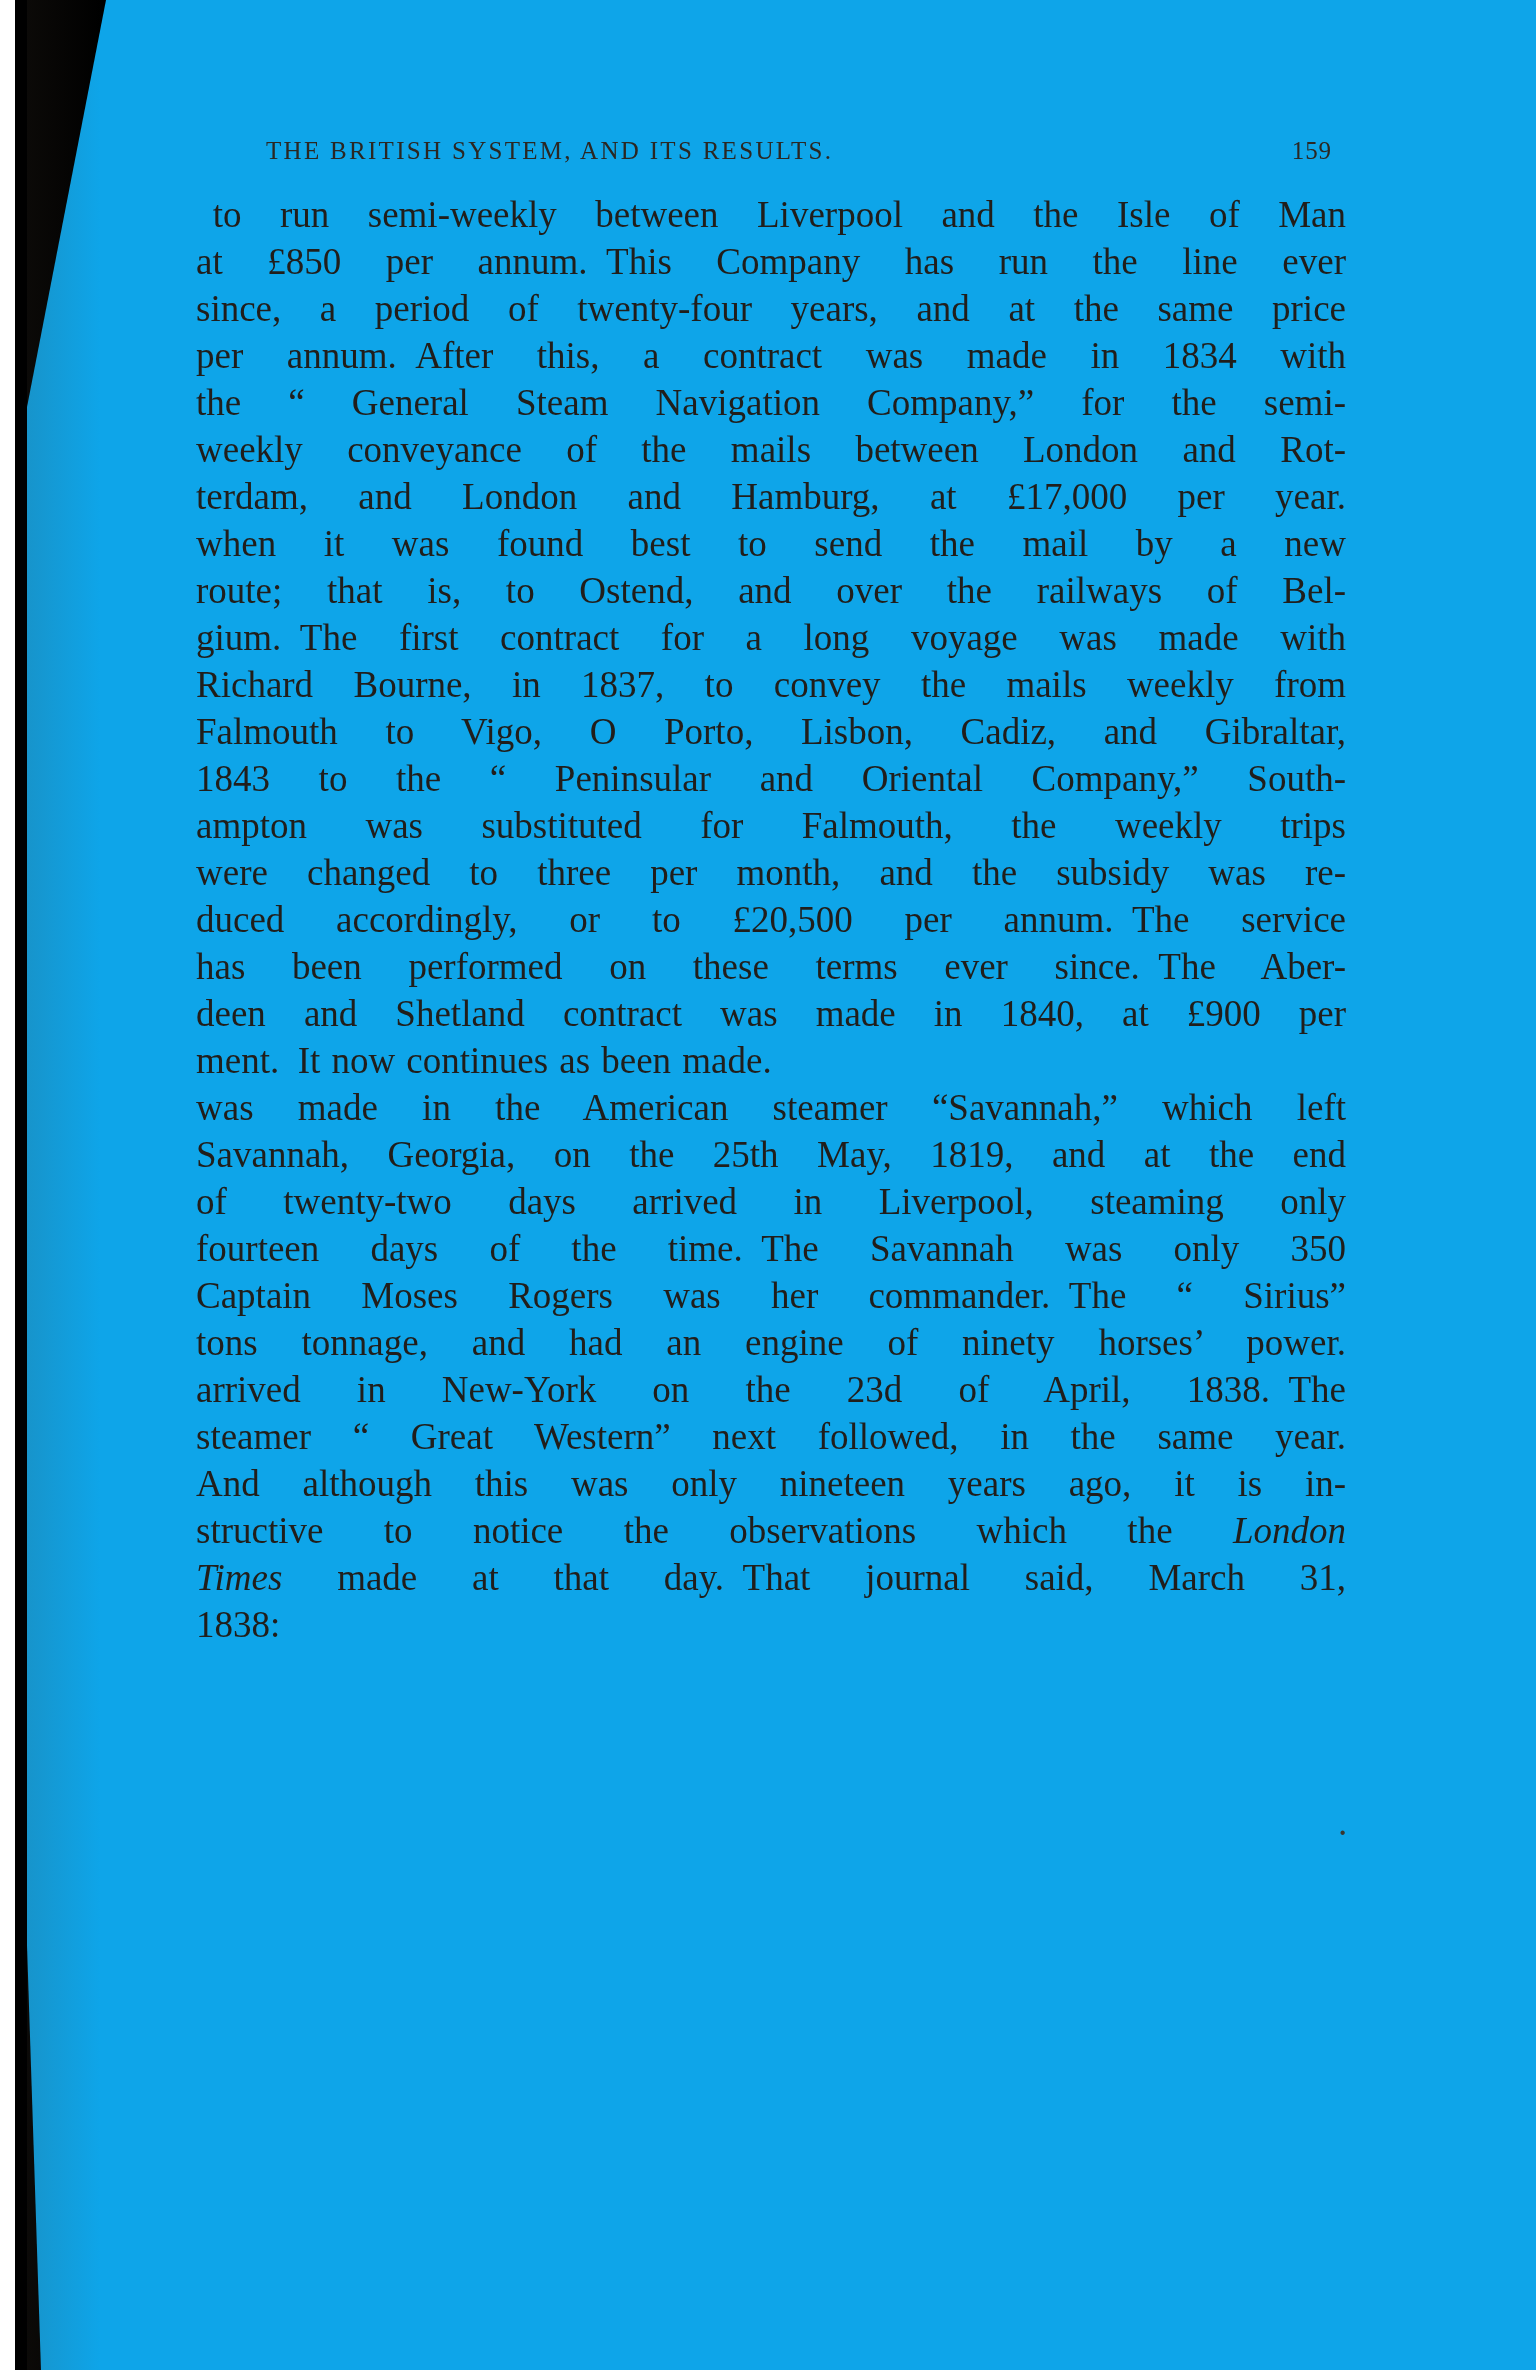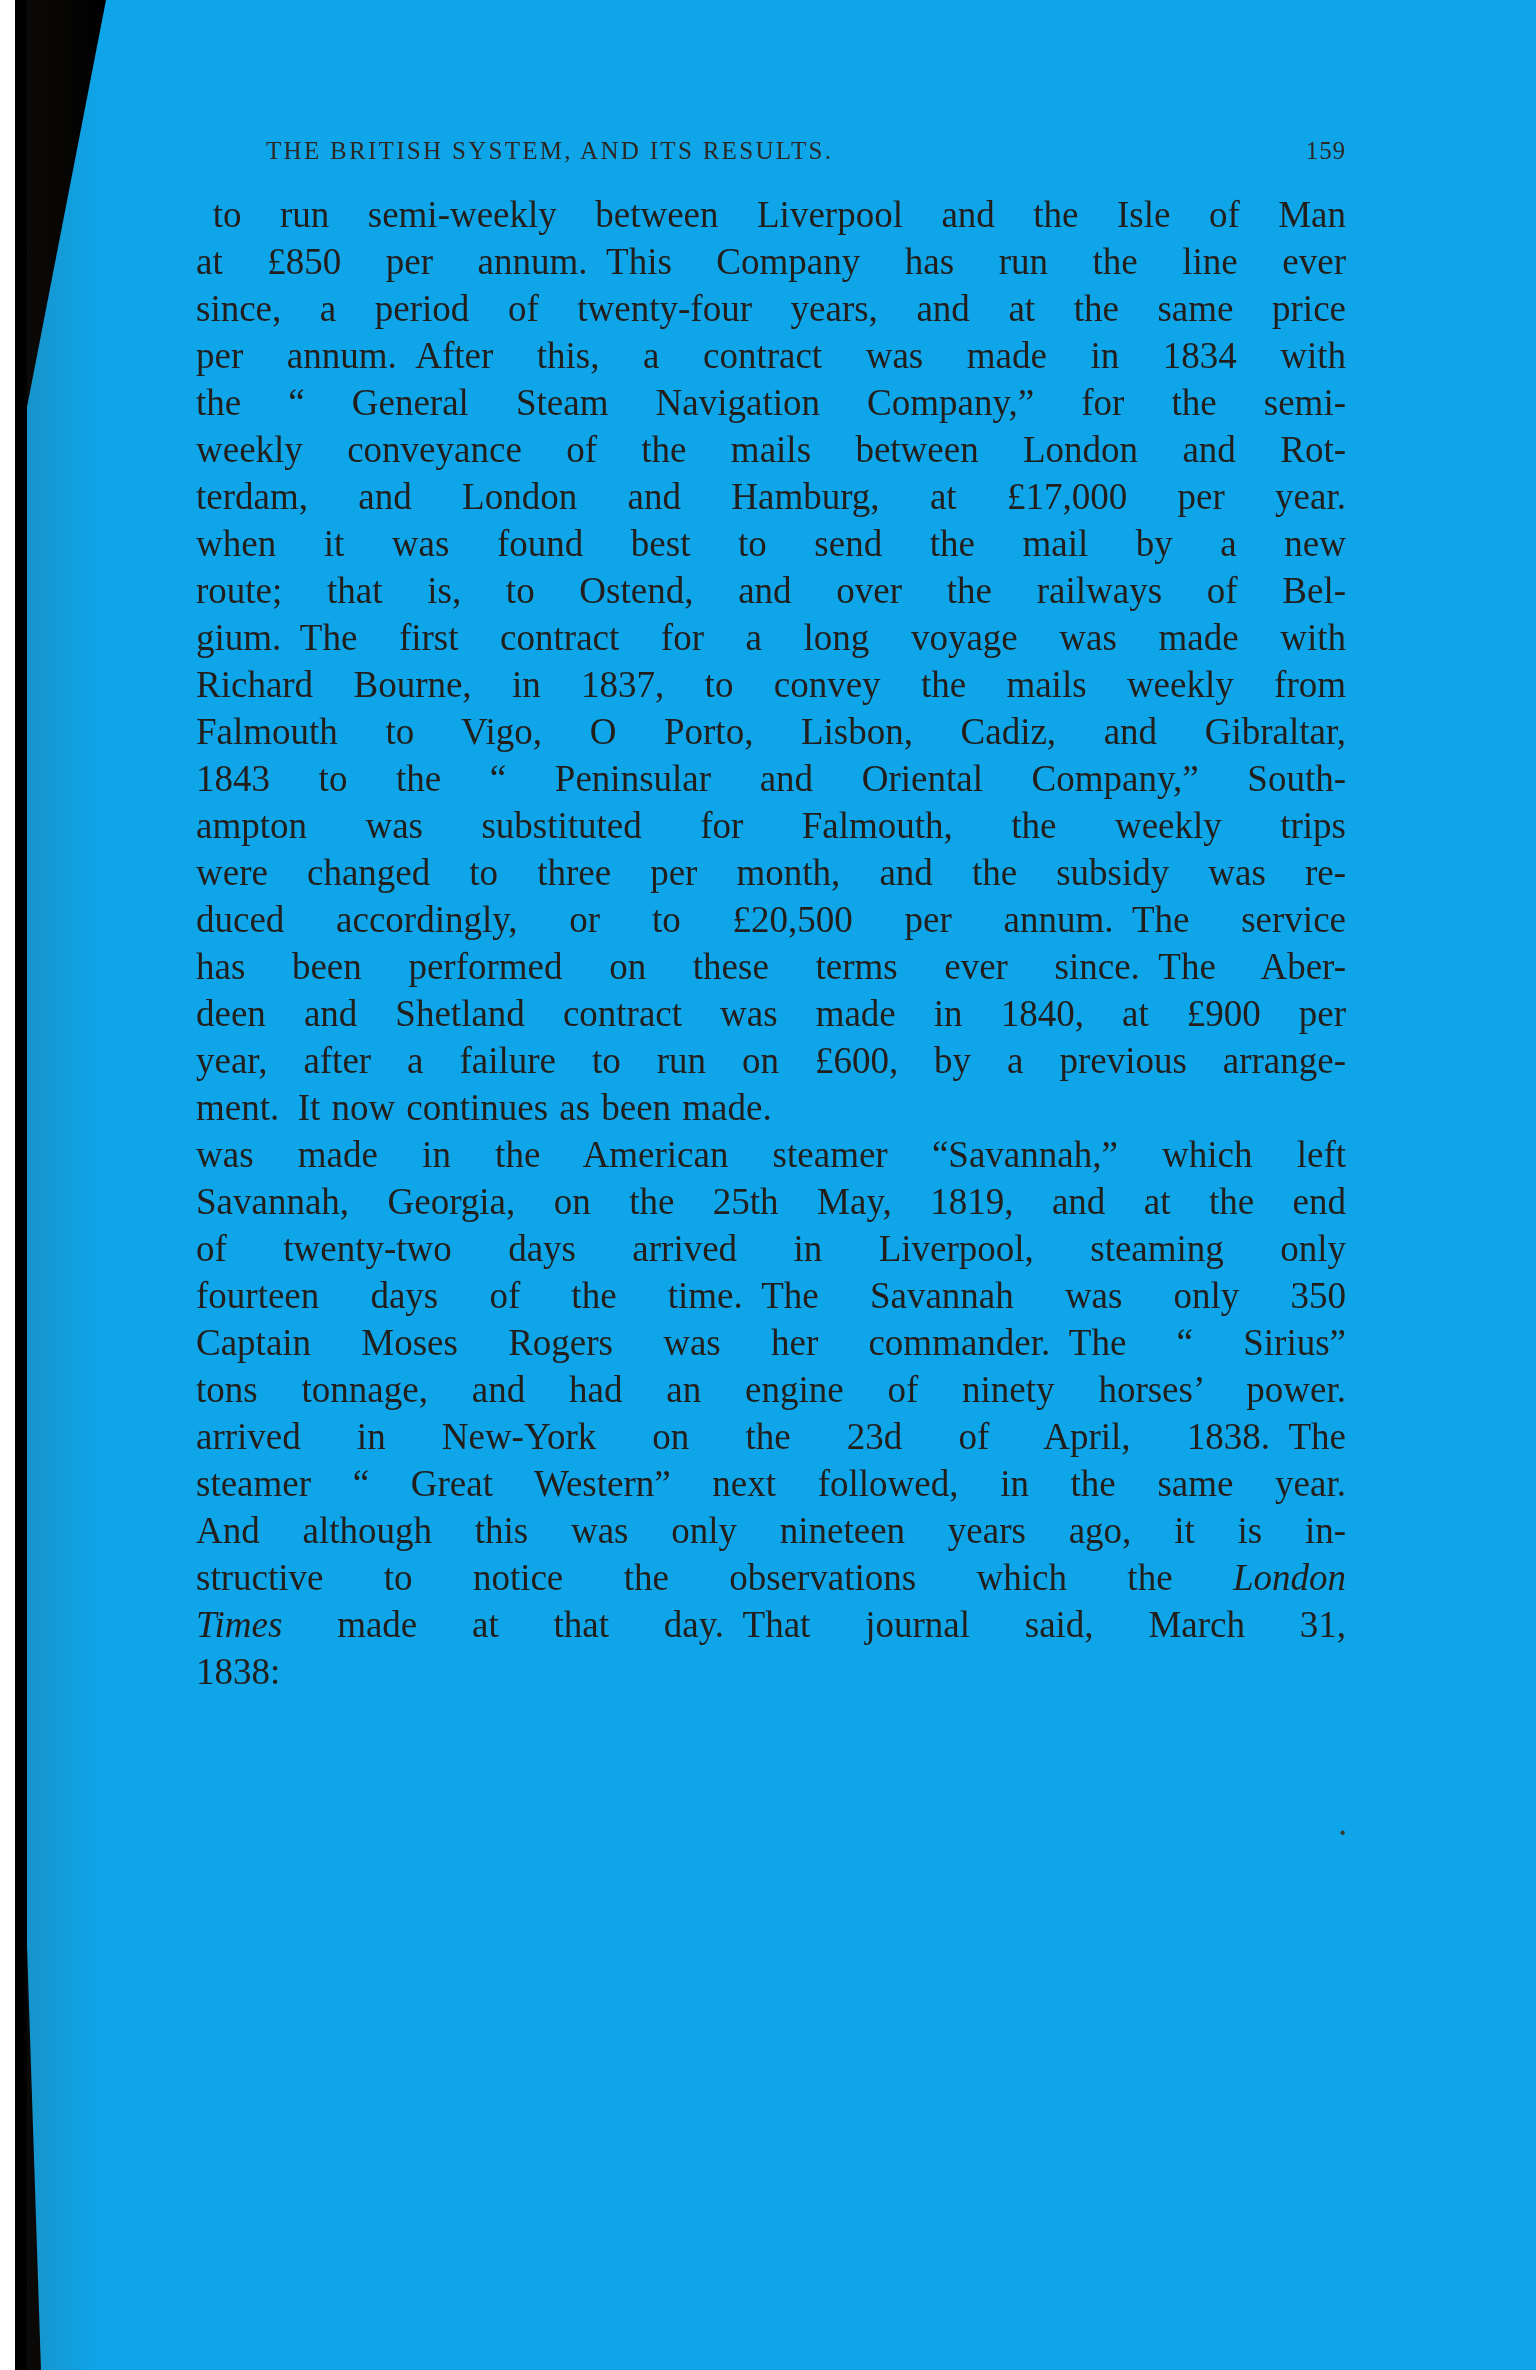--- a/index.html
+++ b/index.html
@@ -56,21 +56,21 @@
   }
   .running-title {
     position: absolute;
     left: 70px;
     top: 0;
     letter-spacing: 2.3px;
     white-space: nowrap;
   }
   .page-number {
     position: absolute;
-    right: 0;
+    right: 14px;
     top: 0;
     letter-spacing: 0.9px;
   }
 
   .text-block {
     position: absolute;
     top: 191px;
     left: 181px;
     width: 1150px;
     font-size: 37px;
@@ -126,21 +126,20 @@
         <div class="line"><span>route; that is, to Ostend, and over the railways of Bel-</span></div>
         <div class="line"><span>gium. The first contract for a long voyage was made with</span></div>
         <div class="line"><span>Richard Bourne, in 1837, to convey the mails weekly from</span></div>
         <div class="line"><span>Falmouth to Vigo, O Porto, Lisbon, Cadiz, and Gibraltar,</span></div>
         <div class="line"><span>1843 to the “ Peninsular and Oriental Company,” South-</span></div>
         <div class="line"><span>ampton was substituted for Falmouth, the weekly trips</span></div>
         <div class="line"><span>were changed to three per month, and the subsidy was re-</span></div>
         <div class="line"><span>duced accordingly, or to £20,500 per annum. The service</span></div>
         <div class="line"><span>has been performed on these terms ever since. The Aber-</span></div>
         <div class="line"><span>deen and Shetland contract was made in 1840, at £900 per</span></div>
-        <div class="line"><span>year, after a failure to run on £600, by a previous arrange-</span></div>
         <div class="line last"><span>ment. It now continues as been made.</span></div>
       </div>
       <div class="paragraph">
         <div class="line"><span>was made in the American steamer “Savannah,” which left</span></div>
         <div class="line"><span>Savannah, Georgia, on the 25th May, 1819, and at the end</span></div>
         <div class="line"><span>of twenty-two days arrived in Liverpool, steaming only</span></div>
         <div class="line"><span>fourteen days of the time. The Savannah was only 350</span></div>
         <div class="line"><span>Captain Moses Rogers was her commander. The “ Sirius”</span></div>
         <div class="line"><span>tons tonnage, and had an engine of ninety horses’ power.</span></div>
         <div class="line"><span>arrived in New-York on the 23d of April, 1838. The</span></div>

